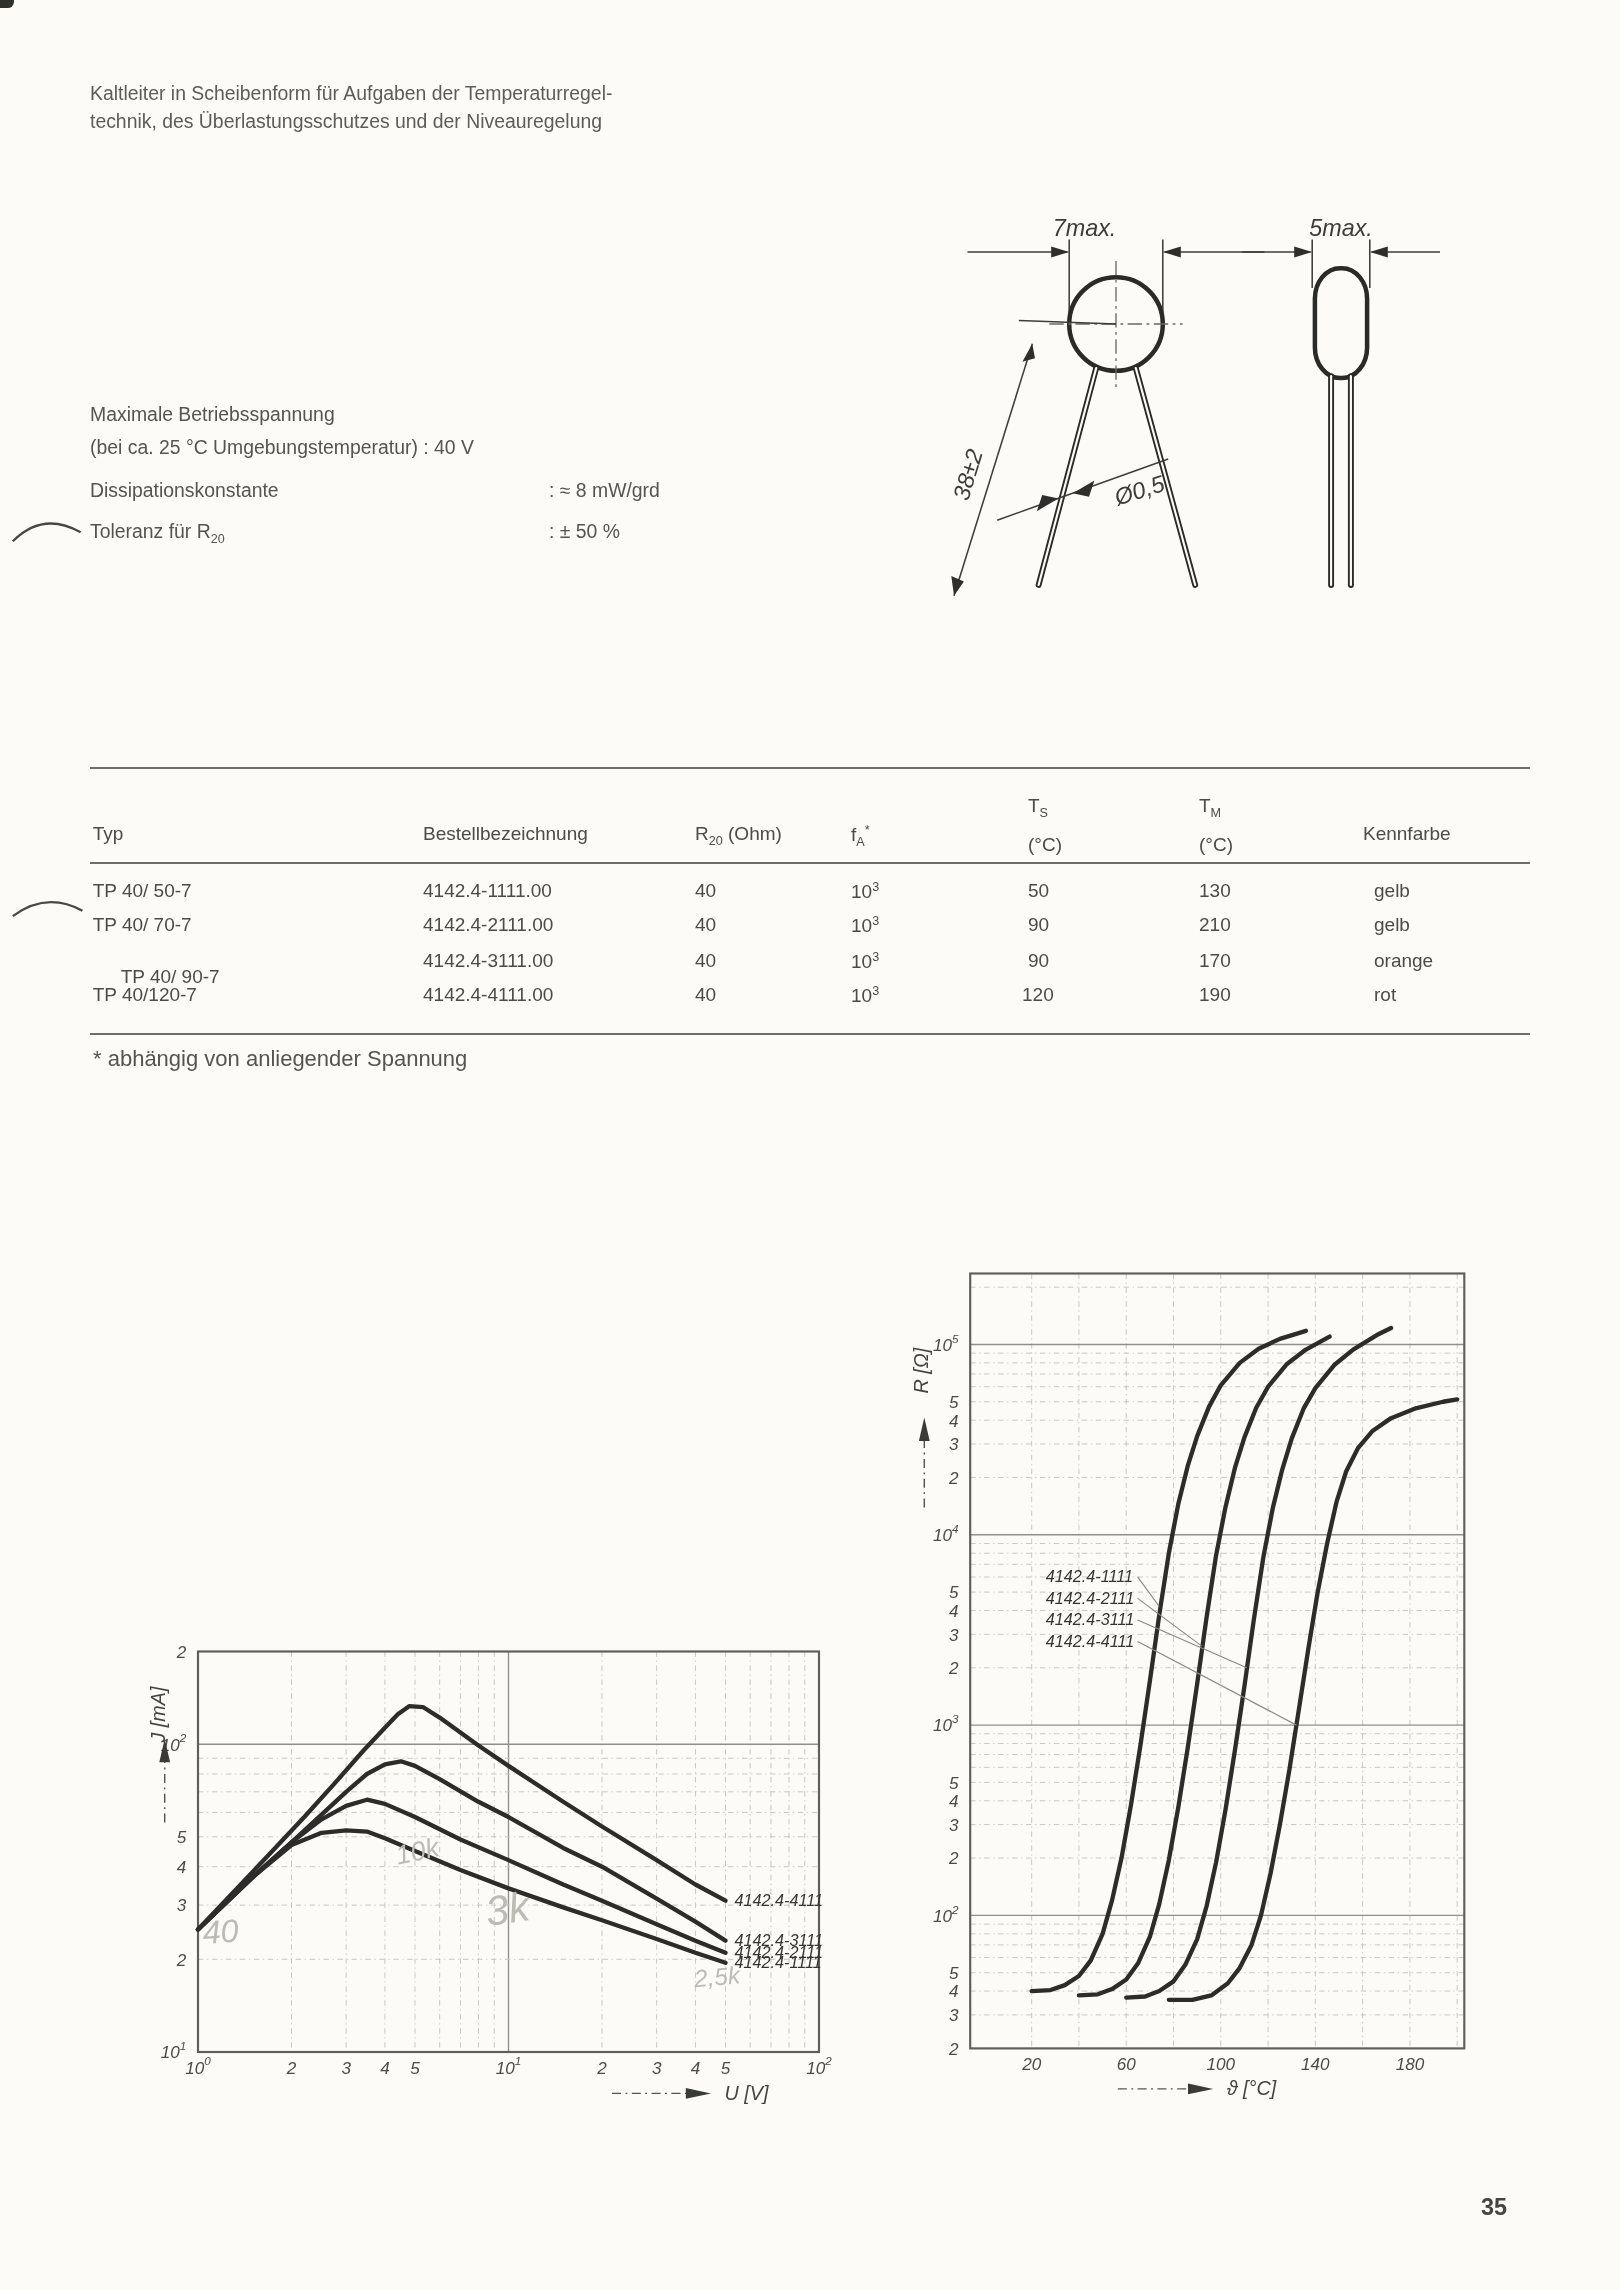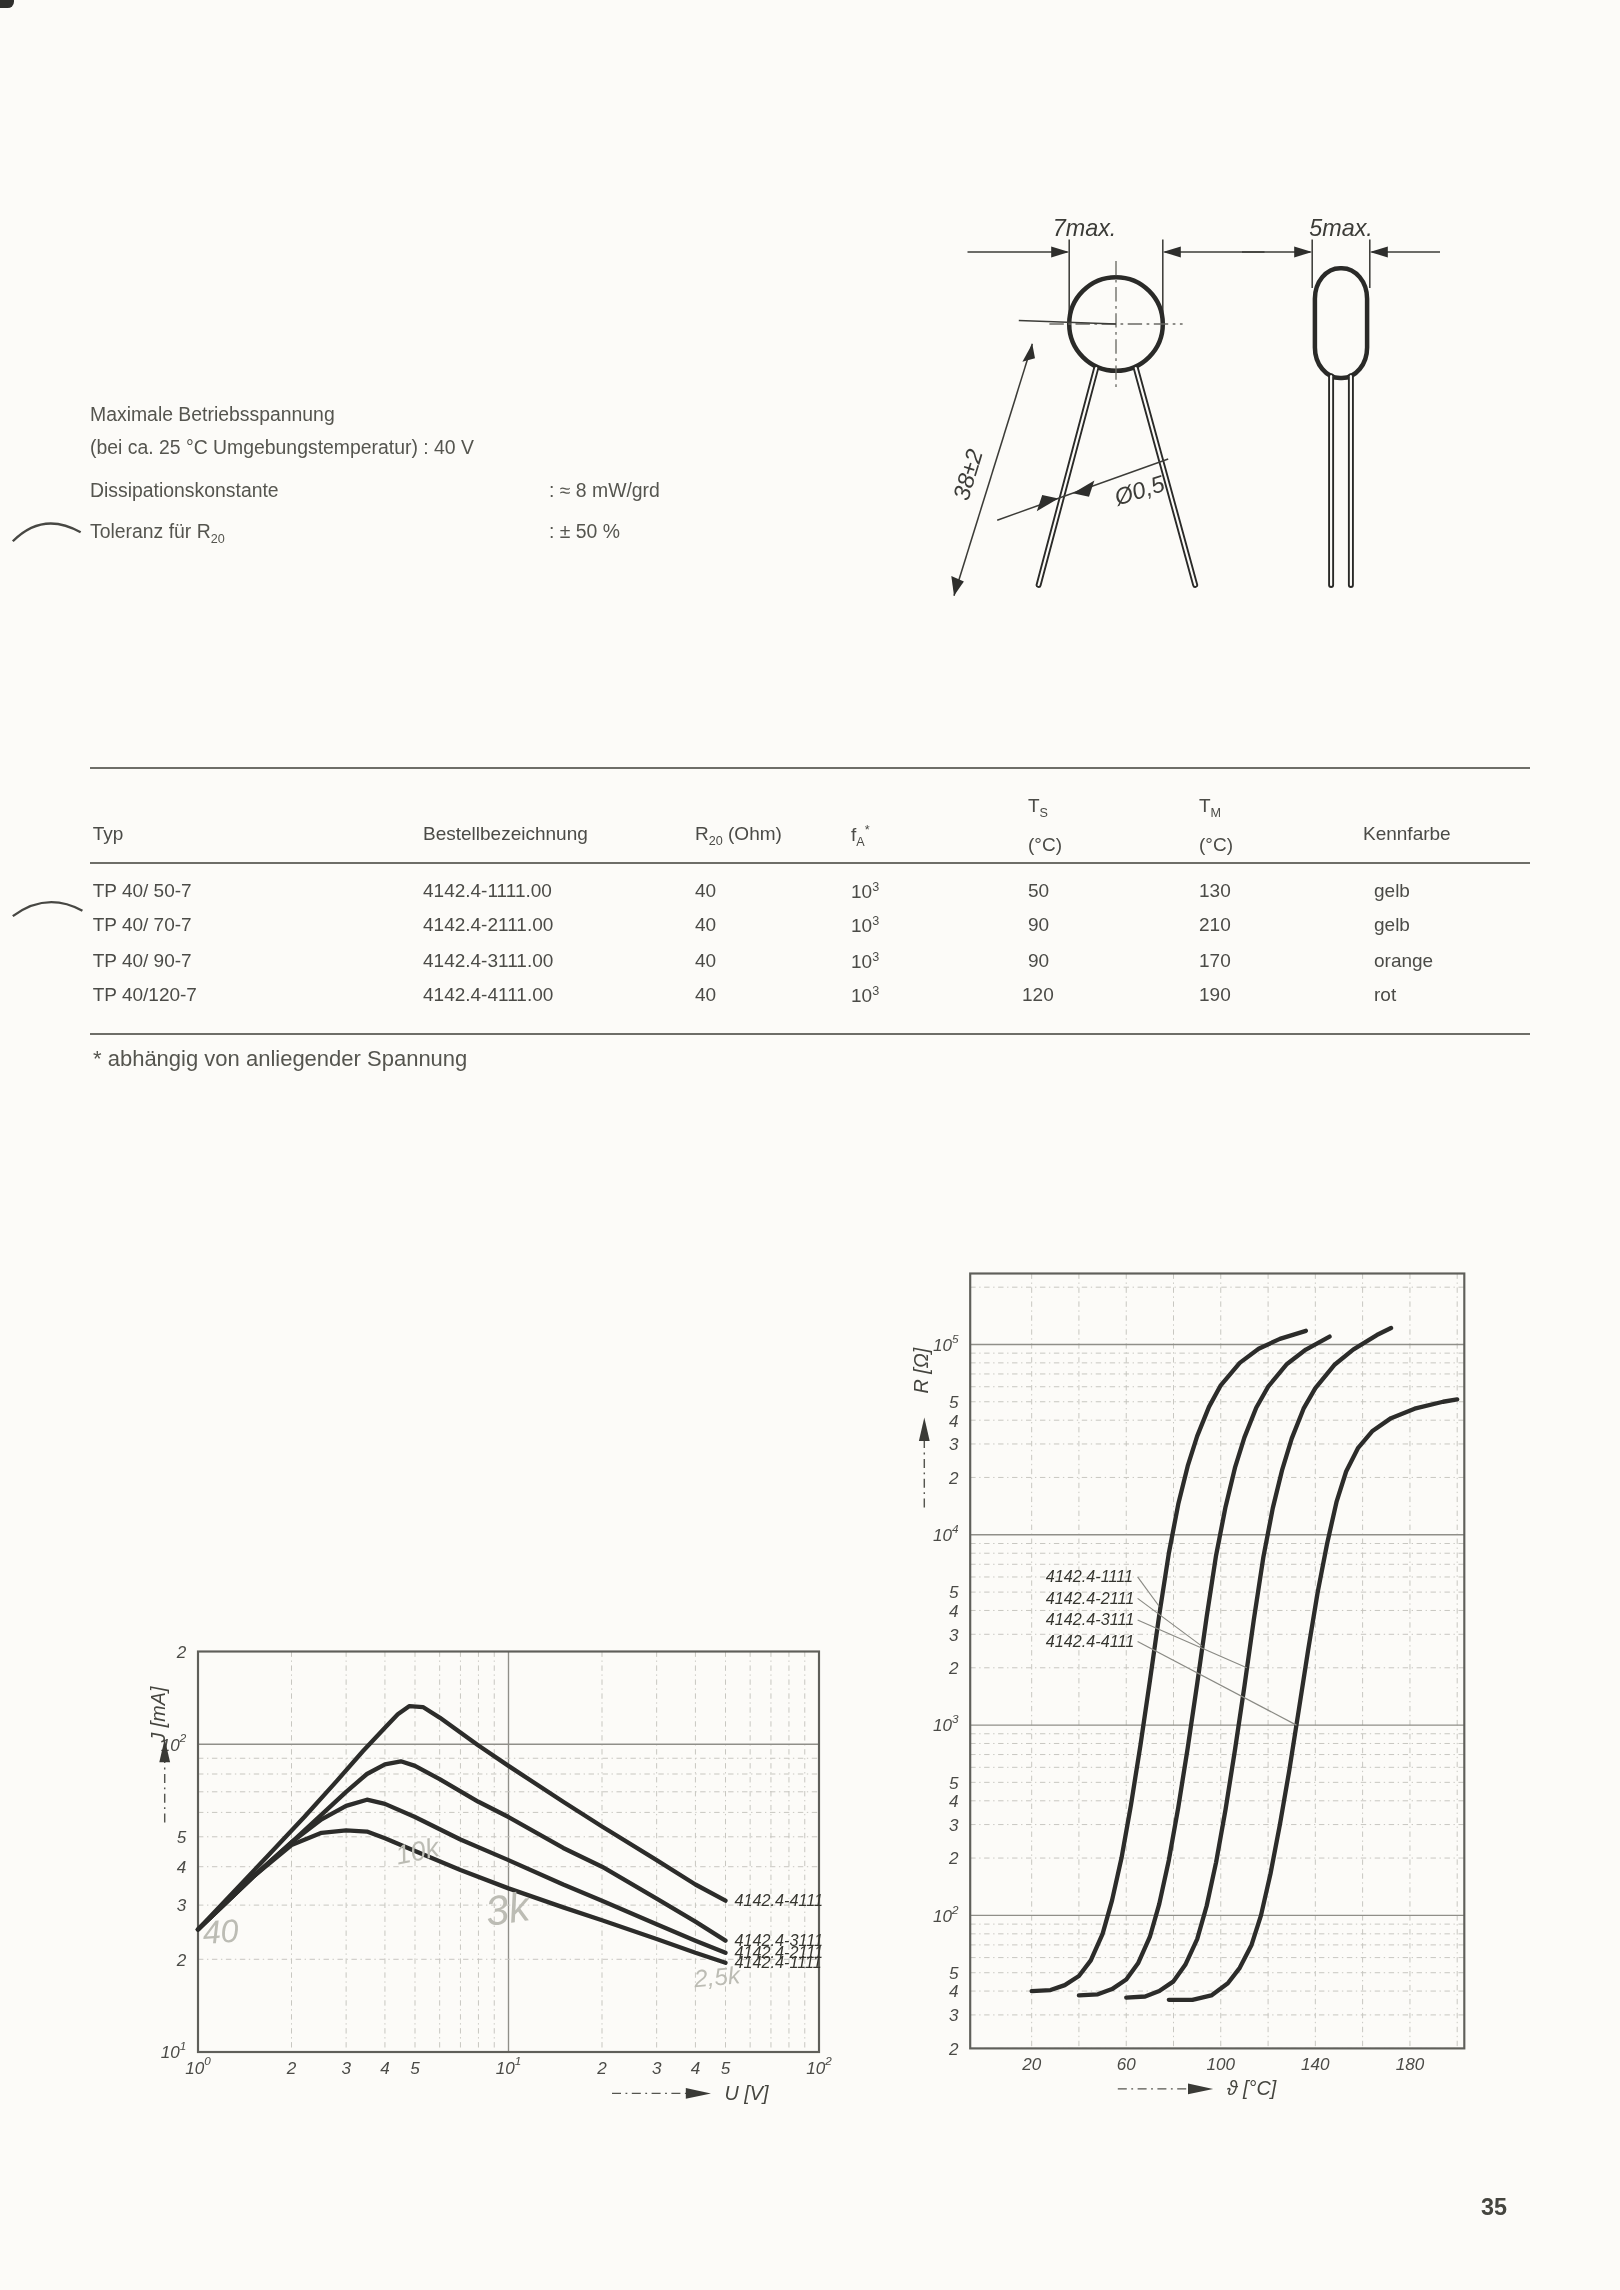--- a/index.html
+++ b/index.html
@@ -52,20 +52,24 @@
   .pagenum{position:absolute;left:1481px;top:2194px;font-size:23.4px;font-weight:bold;color:#45453f;}
 </style>
 </head>
 <body>
 
 <div class="page">
 
   <div class="corner-mark"></div>
 
   <div class="hdr">
+    <p>
+      <span>Kaltleiter in Scheibenform für Aufgaben der Temperaturregel-</span><br>
+      <span>technik, des Überlastungsschutzes und der Niveauregelung</span>
+    </p>
   </div>
 
   <svg style="left:882px;top:117px;" width="594" height="522" viewBox="0 0 660 580">
 
     <text class="dtxt" x="225" y="132" text-anchor="middle">7max.</text>
     <line class="dim" x1="95" y1="150" x2="206" y2="150"></line>
     <line class="dim" x1="314" y1="150" x2="425" y2="150"></line>
     <polygon class="dh" points="208,150 188,144 188,156"></polygon>
     <polygon class="dh" points="312,150 332,144 332,156"></polygon>
     <line class="dim" x1="208" y1="136" x2="208" y2="222"></line>
@@ -157,21 +161,21 @@
       <div class="c col-typ" style="top:158px;">TP 40/ 70-7</div>
       <div class="c col-bst" style="top:158px;">4142.4-2111.00</div>
       <div class="c col-r20" style="top:158px;">40</div>
       <div class="c col-fa" style="top:158px;"><span>10</span><span class="sup">3</span></div>
       <div class="c col-ts" style="top:158px;">90</div>
       <div class="c col-tm" style="top:158px;">210</div>
       <div class="c col-kf" style="top:158px;left:1284px;">gelb</div>
     </div>
 
     <div>
-      <div class="c col-typ" style="top:194px;">TP 40/ 90-7</div>
+      <div class="c col-typ" style="top:210px;margin-left:28px;">TP 40/ 90-7</div>
       <div class="c col-bst" style="top:194px;">4142.4-3111.00</div>
       <div class="c col-r20" style="top:194px;">40</div>
       <div class="c col-fa" style="top:194px;"><span>10</span><span class="sup">3</span></div>
       <div class="c col-ts" style="top:194px;">90</div>
       <div class="c col-tm" style="top:194px;">170</div>
       <div class="c col-kf" style="top:194px;left:1284px;">orange</div>
     </div>
 
     <div>
       <div class="c col-typ" style="top:228px;">TP 40/120-7</div>

